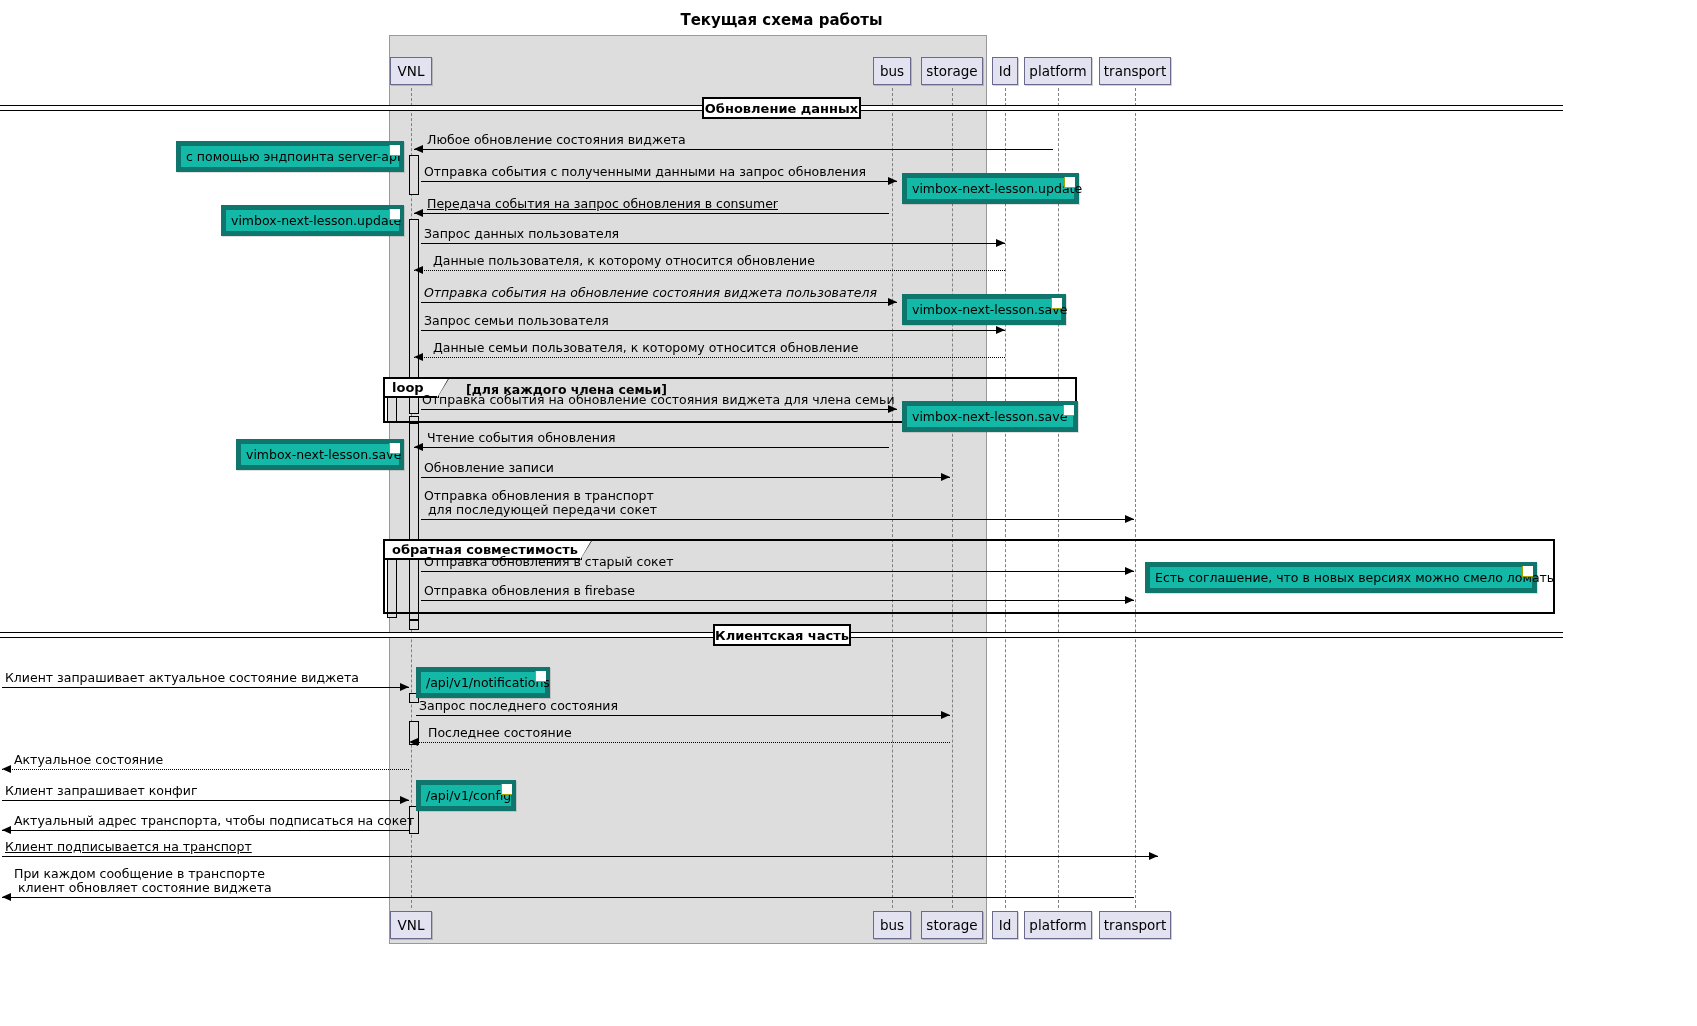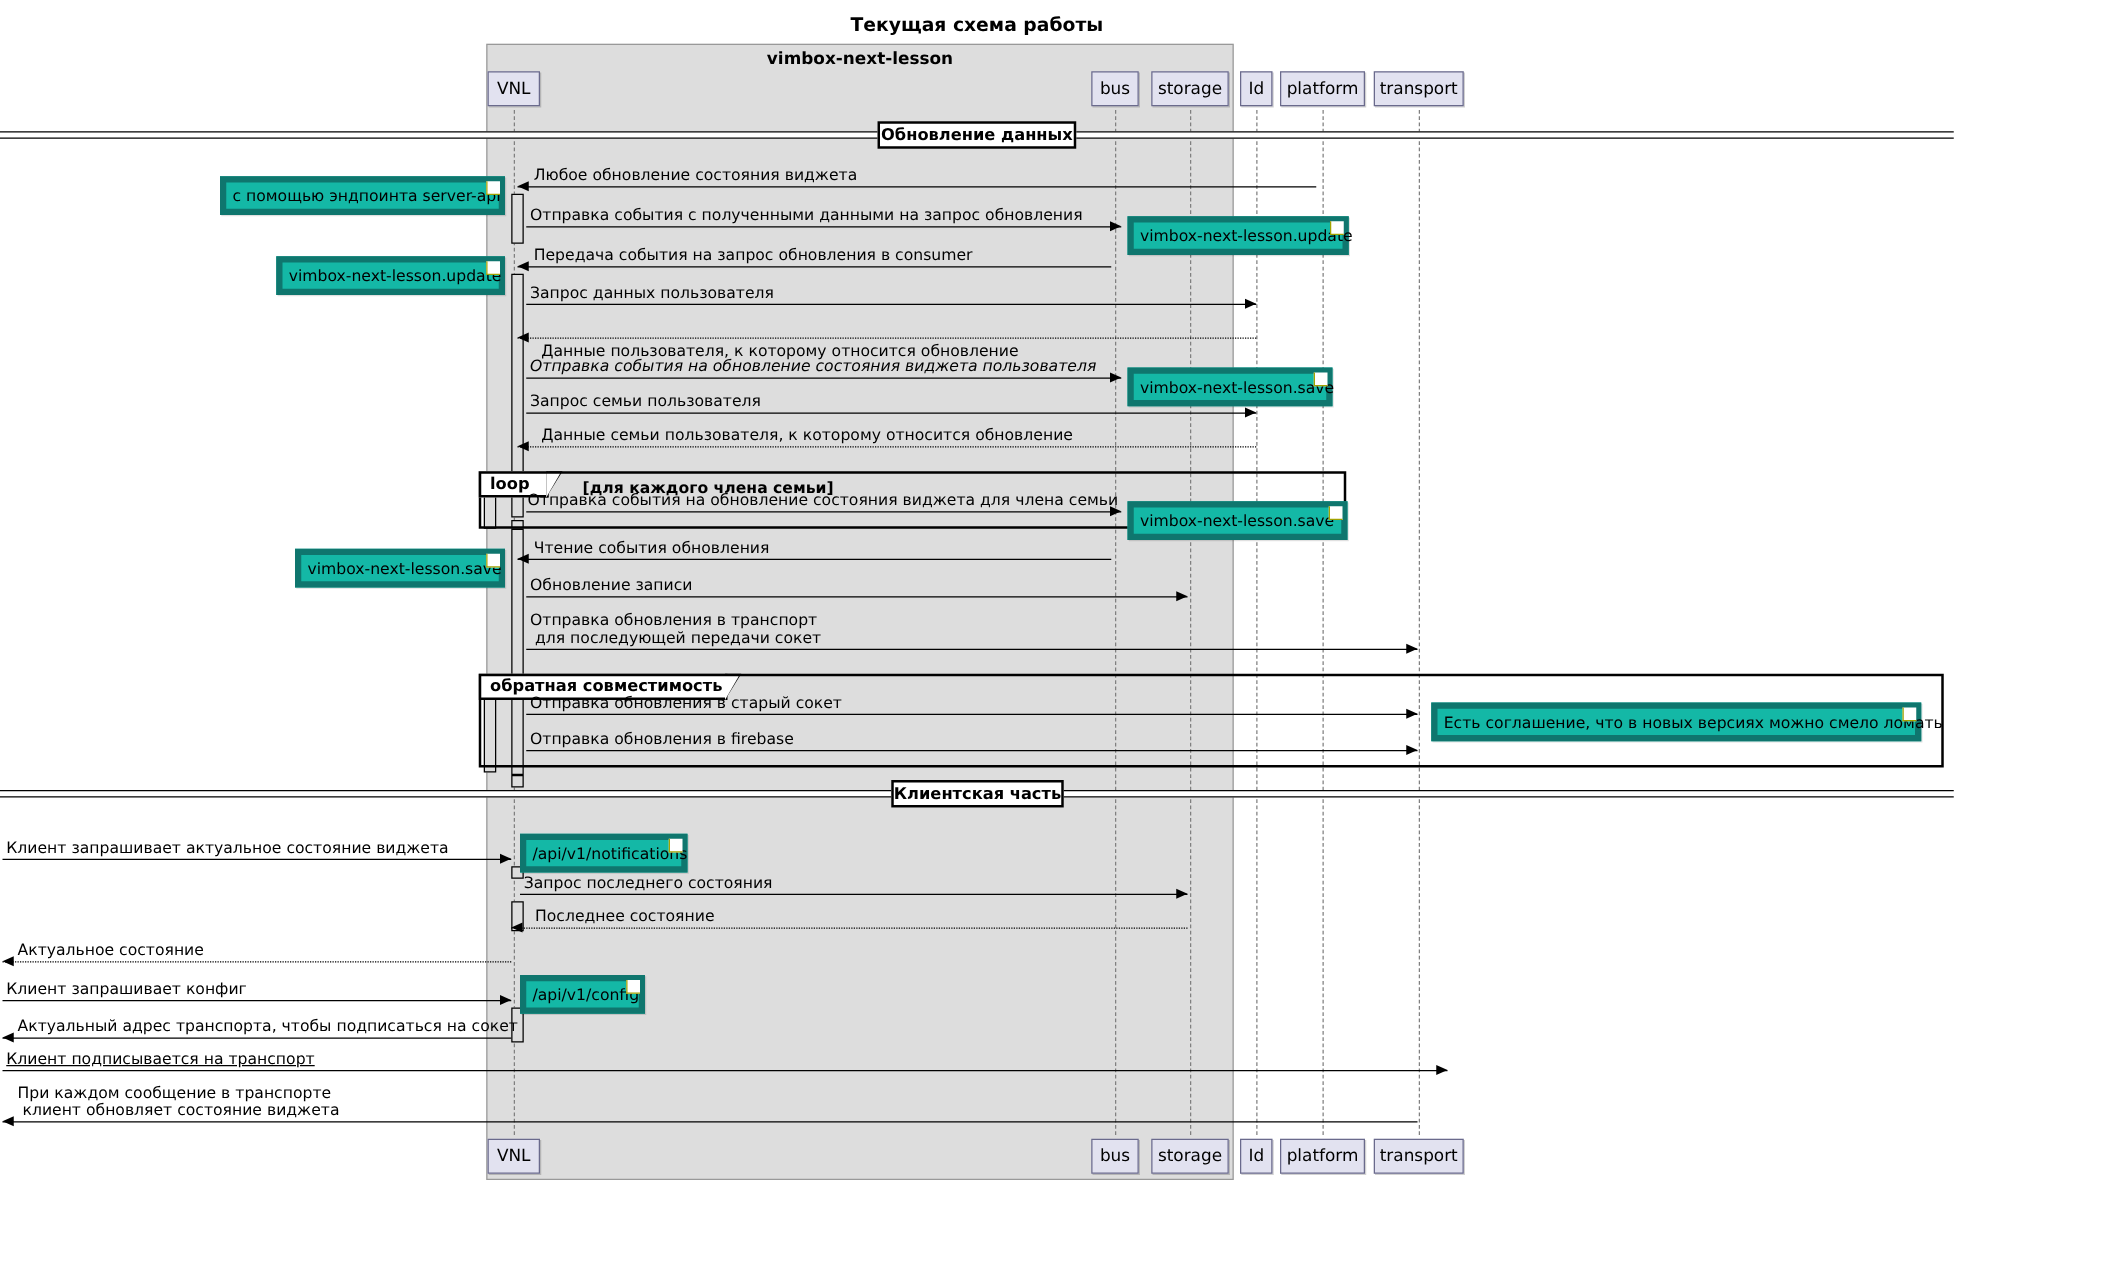--- a/index.html
+++ b/index.html
@@ -122,21 +122,20 @@
   }
 </style>
 </head>
 <body>
 
 <div class="diagram">
 
   <div class="title">Текущая схема работы</div>
 
   <div class="group-box"></div>
-  <div class="group-title">vimbox-next-lesson</div>
 
   <div id="lifelines">
       <div class="lifeline" style="left: 411px;"></div>
       <div class="lifeline" style="left: 892px;"></div>
       <div class="lifeline" style="left: 952px;"></div>
       <div class="lifeline" style="left: 1005px;"></div>
       <div class="lifeline" style="left: 1058px;"></div>
       <div class="lifeline" style="left: 1135px;"></div>
     </div>
   <div id="activations">
@@ -166,27 +165,27 @@
     </div>
   <div id="messages">
       <div class="msg-line" style="left: 414px; top: 149px; width: 639px;"></div>
       <div class="arrow-head left" style="top: 145px; left: 414px;"></div>
       <div class="msg-label" style="left: 427px; top: 133px;">Любое обновление состояния виджета</div>
       <div class="msg-line" style="left: 421px; top: 181px; width: 476px;"></div>
       <div class="arrow-head right" style="top: 177px; left: 888px;"></div>
       <div class="msg-label" style="left: 424px; top: 165px;">Отправка события с полученными данными на запрос обновления</div>
       <div class="msg-line" style="left: 414px; top: 213px; width: 475px;"></div>
       <div class="arrow-head left" style="top: 209px; left: 414px;"></div>
-      <div class="msg-label" style="left: 427px; top: 197px;">Передача события на запрос обновления в consumer</div>
+      <div class="msg-label" style="left: 427px; top: 197px; text-decoration: underline;">Передача события на запрос обновления в consumer</div>
       <div class="msg-line" style="left: 421px; top: 243px; width: 584px;"></div>
       <div class="arrow-head right" style="top: 239px; left: 996px;"></div>
       <div class="msg-label" style="left: 424px; top: 227px;">Запрос данных пользователя</div>
       <div class="msg-line dotted" style="left: 414px; top: 270px; width: 591px;"></div>
       <div class="arrow-head left" style="top: 266px; left: 414px;"></div>
-      <div class="msg-label" style="left: 433px; top: 254px; margin-top: 20px;">Данные пользователя, к которому относится обновление</div>
+      <div class="msg-label" style="left: 433px; top: 254px;">Данные пользователя, к которому относится обновление</div>
       <div class="msg-line" style="left: 421px; top: 302px; width: 476px;"></div>
       <div class="arrow-head right" style="top: 298px; left: 888px;"></div>
       <div class="msg-label" style="left: 424px; top: 286px; font-style: italic;">Отправка события на обновление состояния виджета пользователя</div>
       <div class="msg-line" style="left: 421px; top: 330px; width: 584px;"></div>
       <div class="arrow-head right" style="top: 326px; left: 996px;"></div>
       <div class="msg-label" style="left: 424px; top: 314px;">Запрос семьи пользователя</div>
       <div class="msg-line dotted" style="left: 414px; top: 357px; width: 591px;"></div>
       <div class="arrow-head left" style="top: 353px; left: 414px;"></div>
       <div class="msg-label" style="left: 433px; top: 341px;">Данные семьи пользователя, к которому относится обновление</div>
       <div class="msg-line" style="left: 421px; top: 409px; width: 476px;"></div>

